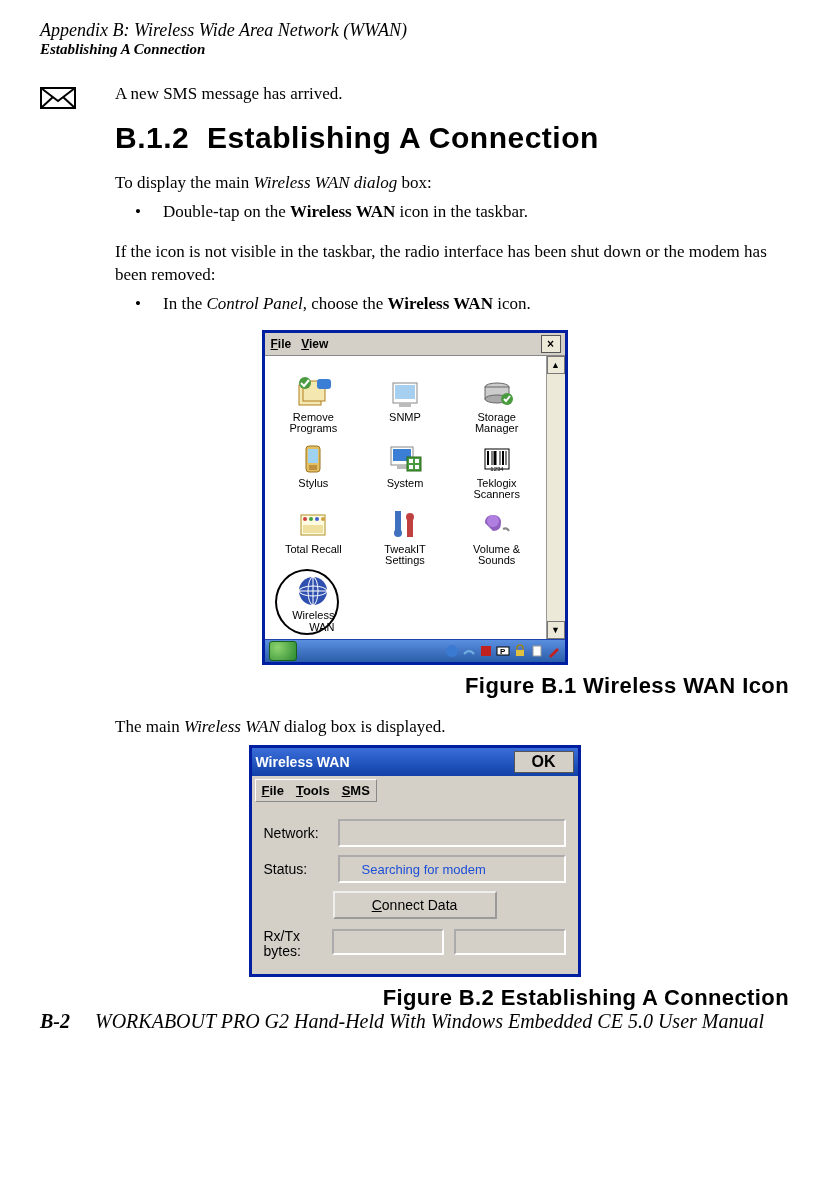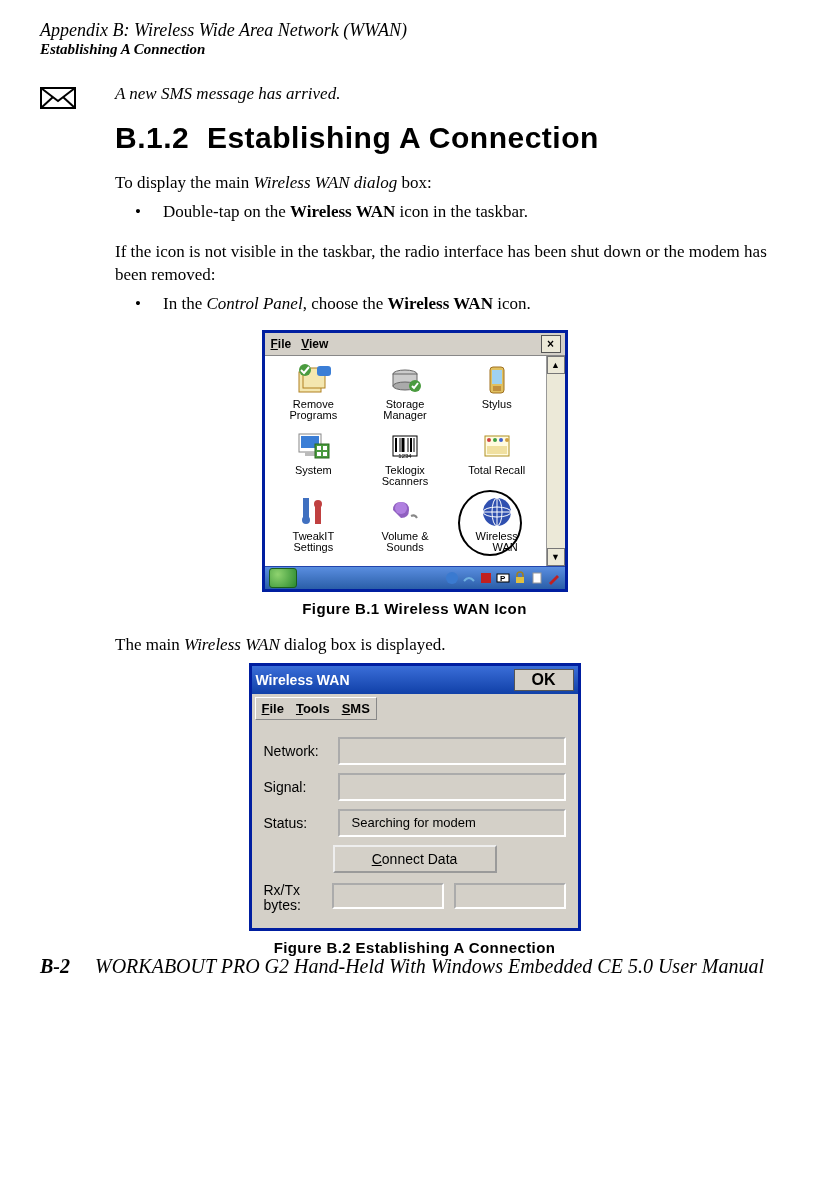--- a/index.html
+++ b/index.html
@@ -57,22 +57,22 @@
     font-size: 17px;
     line-height: 1.35;
   }
   .bullet-dot {
     width: 28px;
     flex-shrink: 0;
   }
   .figure-caption {
     font-family: "Arial Narrow", Arial, sans-serif;
     font-weight: bold;
-    font-size: 15px;
-    text-align: center;
+    font-size: 22px;
+    text-align: right;
     letter-spacing: 0.4px;
     margin: 8px 0 10px 0;
   }
   .footer {
     position: absolute;
     bottom: 8px;
     left: 40px;
     font-size: 20px;
   }
   .footer-page {
@@ -115,21 +115,21 @@
     font-size: 12px; font-weight: bold;
   }
   .cp-body {
     display: flex;
   }
   .cp-grid {
     flex: 1;
     display: grid;
     grid-template-columns: repeat(3, 1fr);
     gap: 6px 2px;
-    padding: 6px 4px 6px 4px;
+    padding: 19px 4px 6px 4px;
     font-size: 11px;
     text-align: center;
   }
   .cp-item { display:flex; flex-direction:column; align-items:center; }
   .cp-item .icon-box { width: 40px; height: 36px; display:flex; align-items:center; justify-content:center; }
   .cp-item .label { margin-top: 1px; line-height: 1.05; }
   .cp-scroll {
     width: 18px;
     background: #ece9d8;
     border-left: 1px solid #999;
@@ -220,23 +220,23 @@
     display:flex; align-items:center;
     margin: 8px 0;
     font-size: 14px;
   }
   .wwan-row .label { width: 74px; }
   .wwan-field {
     flex: 1;
     height: 22px;
     background: #d4d0c8;
     border: 2px inset #fff;
-    padding: 1px 12px;
+    padding: 1px 22px;
     font-size: 13px;
-    color: #000000;
+    color: #1d4ed8;
     display:flex; align-items:center;
   }
   .wwan-btn {
     margin: 4px auto 10px auto;
     display:block;
     width: 160px;
     text-align:center;
     padding: 4px 0;
     color: #000000;
     border: 2px outset #eee;
@@ -264,21 +264,21 @@
   <div class="sms-row">
     <div class="sms-icon">
       <svg width="36" height="22" viewBox="0 0 36 22">
         <rect x="1" y="1" width="34" height="20" fill="#fff" stroke="#000" stroke-width="2"></rect>
         <polyline points="1,1 18,14 35,1" fill="none" stroke="#000" stroke-width="2"></polyline>
         <polyline points="1,21 13,10" fill="none" stroke="#000" stroke-width="2"></polyline>
         <polyline points="35,21 23,10" fill="none" stroke="#000" stroke-width="2"></polyline>
       </svg>
     </div>
     <div style="flex:1">
-      <div class="body-text" style="margin-left:35px;font-style:italic;">A new SMS message has arrived.</div>
+      <div class="body-text" style="margin-left:35px;">A new SMS message has arrived.</div>
     </div>
   </div>
 
   <h2 class="h2">
     <span>B.1.2</span>&nbsp;&nbsp;<span>Establishing A Connection</span>
   </h2>
 
   <p class="body-text">
     <span>To display the main </span><i>Wireless WAN dialog</i><span> box:</span>
   </p>
@@ -312,20 +312,30 @@
               <svg width="36" height="32">
                 <rect x="4" y="8" width="22" height="20" fill="#f4e7b0" stroke="#b08020"></rect>
                 <rect x="8" y="4" width="22" height="20" fill="#f4e7b0" stroke="#b08020"></rect>
                 <circle cx="10" cy="6" r="6" fill="#4a9b3f"></circle>
                 <path d="M6 6 l3 3 l5 -6" stroke="#fff" stroke-width="2" fill="none"></path>
                 <rect x="22" y="2" width="14" height="10" rx="3" fill="#3b7ed6"></rect>
               </svg>
             </div>
           <div class="label" style="white-space:pre-line">Remove
 Programs</div>
+        </div>
+        <div class="cp-item">
+          <div class="icon-box">
+              <svg width="36" height="32">
+                <rect x="6" y="6" width="24" height="20" fill="#fff" stroke="#888"></rect>
+                <rect x="8" y="8" width="20" height="14" fill="#a7cff0"></rect>
+                <rect x="12" y="26" width="12" height="4" fill="#bbb"></rect>
+              </svg>
+            </div>
+          <div class="label">SNMP</div>
         </div>
         <div class="cp-item">
           <div class="icon-box">
               <svg width="36" height="32">
                 <ellipse cx="18" cy="10" rx="12" ry="4" fill="#ccc" stroke="#666"></ellipse>
                 <rect x="6" y="10" width="24" height="12" fill="#ccc" stroke="#666"></rect>
                 <ellipse cx="18" cy="22" rx="12" ry="4" fill="#aaa" stroke="#666"></ellipse>
                 <circle cx="28" cy="22" r="6" fill="#4a9b3f"></circle>
                 <path d="M25 22 l2 2 l4 -5" stroke="#fff" stroke-width="2" fill="none"></path>
               </svg>
@@ -480,24 +490,20 @@
         <span><span class="ul">T</span>ools</span>
         <span><span class="ul">S</span>MS</span>
       </div>
     </div>
     <div class="wwan-form">
       <div class="wwan-row">
         <div class="label">Network:</div>
         <div class="wwan-field"></div>
       </div>
       <div class="wwan-row">
-        <div class="label">Signal:</div>
-        <div class="wwan-field"></div>
-      </div>
-      <div class="wwan-row">
         <div class="label">Status:</div>
         <div class="wwan-field">Searching for modem</div>
       </div>
       <div class="wwan-btn"><span class="ul">C</span>onnect Data</div>
       <div class="wwan-rxtx">
         <div class="label" style="white-space:pre-line">Rx/Tx
 bytes:</div>
         <div class="fields">
           <div class="small-field"></div>
           <div class="small-field"></div>

